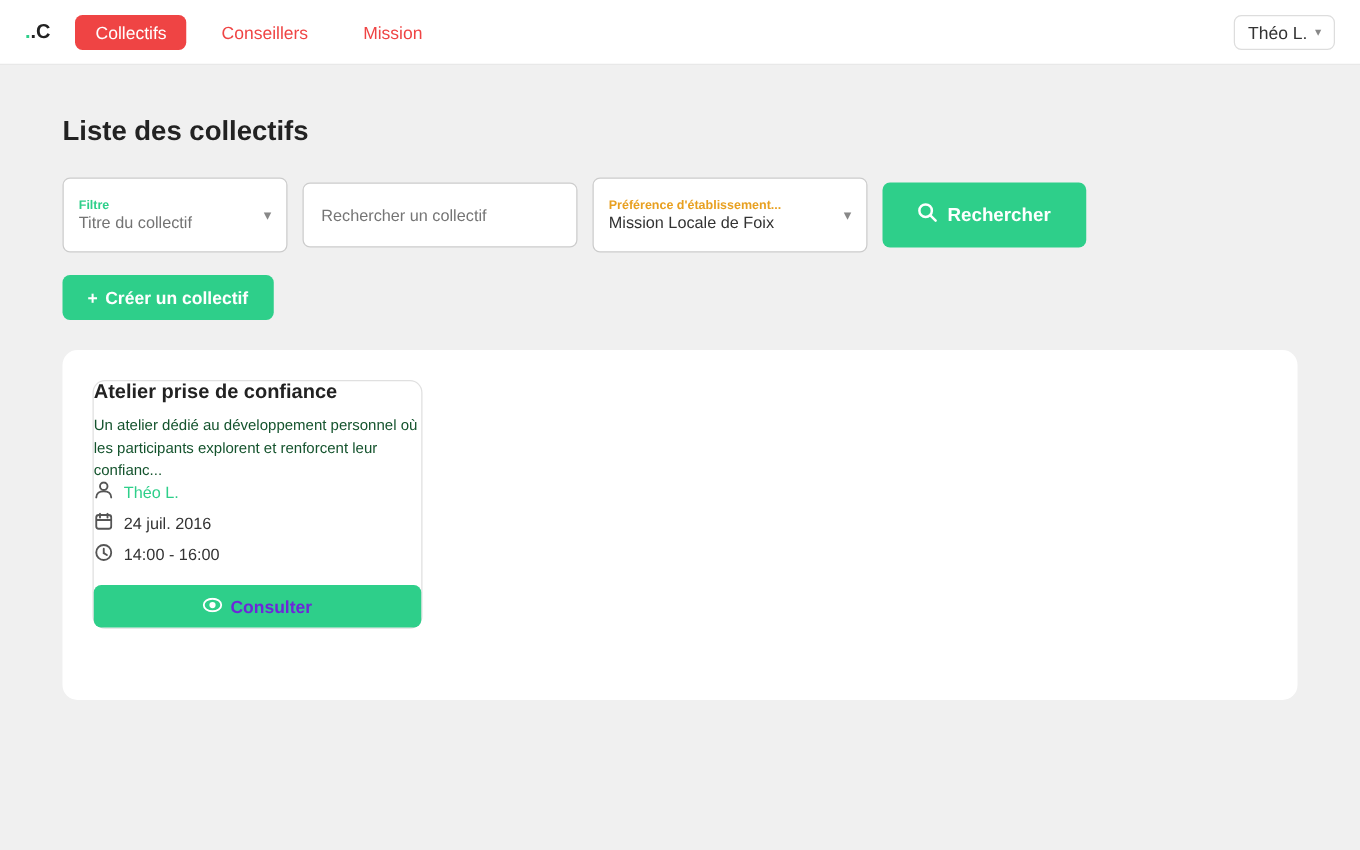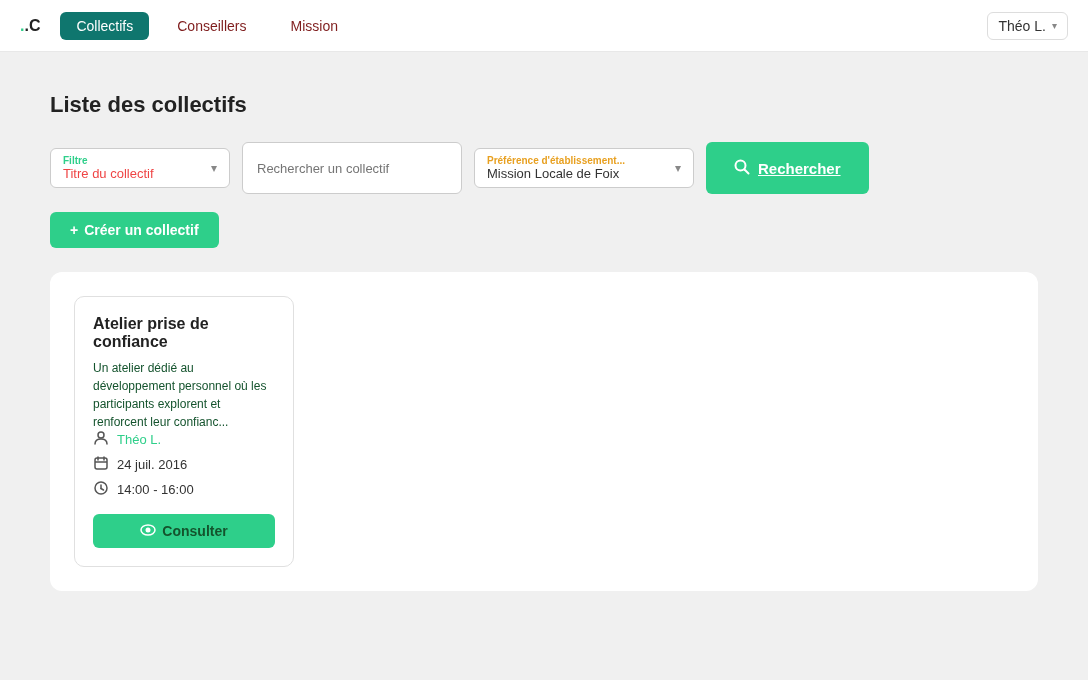--- a/index.html
+++ b/index.html
@@ -23,24 +23,24 @@
     }
     .nav-logo span { color: #2ecf8a; }
     .nav-btn {
       padding: 6px 16px;
       border-radius: 6px;
       font-size: 14px;
       font-weight: 500;
       cursor: pointer;
       border: none;
       background: transparent;
-      color: #7f1d1d;
+      color: #ef4444;
     }
     .nav-btn.active {
-      background: #0f766e;
+      background: #ef4444;
       color: #fff;
       padding-left: 16px;
     }
     .nav-right {
       margin-left: auto;
       display: flex;
       align-items: center;
       gap: 6px;
     }
     .user-menu {
@@ -86,21 +86,21 @@
       cursor: pointer;
       position: relative;
     }
     .filter-select .filter-label {
       font-size: 10px;
       color: #2ecf8a;
       font-weight: 600;
     }
     .filter-select .filter-value {
       font-size: 13px;
-      color: #ef4444;
+      color: #737373;
       font-weight: 500;
     }
     .filter-select-inner {
       display: flex;
       align-items: center;
       justify-content: space-between;
     }
     .search-input-wrap {
       border: 1px solid #ccc;
       border-radius: 6px;
@@ -150,21 +150,20 @@
       border: none;
       border-radius: 6px;
       padding: 0 28px;
       height: 52px;
       font-size: 15px;
       font-weight: 600;
       cursor: pointer;
       display: flex;
       align-items: center;
       gap: 8px;
-      text-decoration: underline;
     }
 
     
     .create-btn {
       background: #2ecf8a;
       color: #fff;
       border: none;
       border-radius: 6px;
       padding: 10px 20px;
       font-size: 14px;
@@ -181,22 +180,21 @@
       background: #fff;
       border-radius: 12px;
       padding: 24px;
       min-height: 280px;
     }
 
     
     .collectif-card {
       border: 1px solid #e0e0e0;
       border-radius: 10px;
-      padding: 18px;
-      width: 220px;
+      width: 264px;
       display: inline-block;
       vertical-align: top;
     }
     .card-title {
       font-size: 16px;
       font-weight: 700;
       color: #222;
       margin-bottom: 8px;
     }
     .card-desc {
@@ -239,37 +237,37 @@
       line-height: 1.4;
       flex: 1;
     }
     .map-icon {
       font-size: 14px;
       color: #999;
       cursor: pointer;
     }
     .consult-btn {
       background: #2ecf8a;
-      color: #14532d;
+      color: #6d28d9;
       border: none;
       border-radius: 6px;
       padding: 9px 0;
       width: 100%;
       font-size: 14px;
       font-weight: 600;
       cursor: pointer;
       display: flex;
       align-items: center;
       justify-content: center;
       gap: 6px;
     }
 
     
     .filter-select, .etablissement-select {
-      height: 40px;
+      height: 60px;
       justify-content: center;
     }
   </style>
 </head>
 <body>
 
 <nav class="navbar">
   <span class="nav-logo">
     <span>.</span><span style="font-weight:900;color:#222;">.C</span>
   </span>

